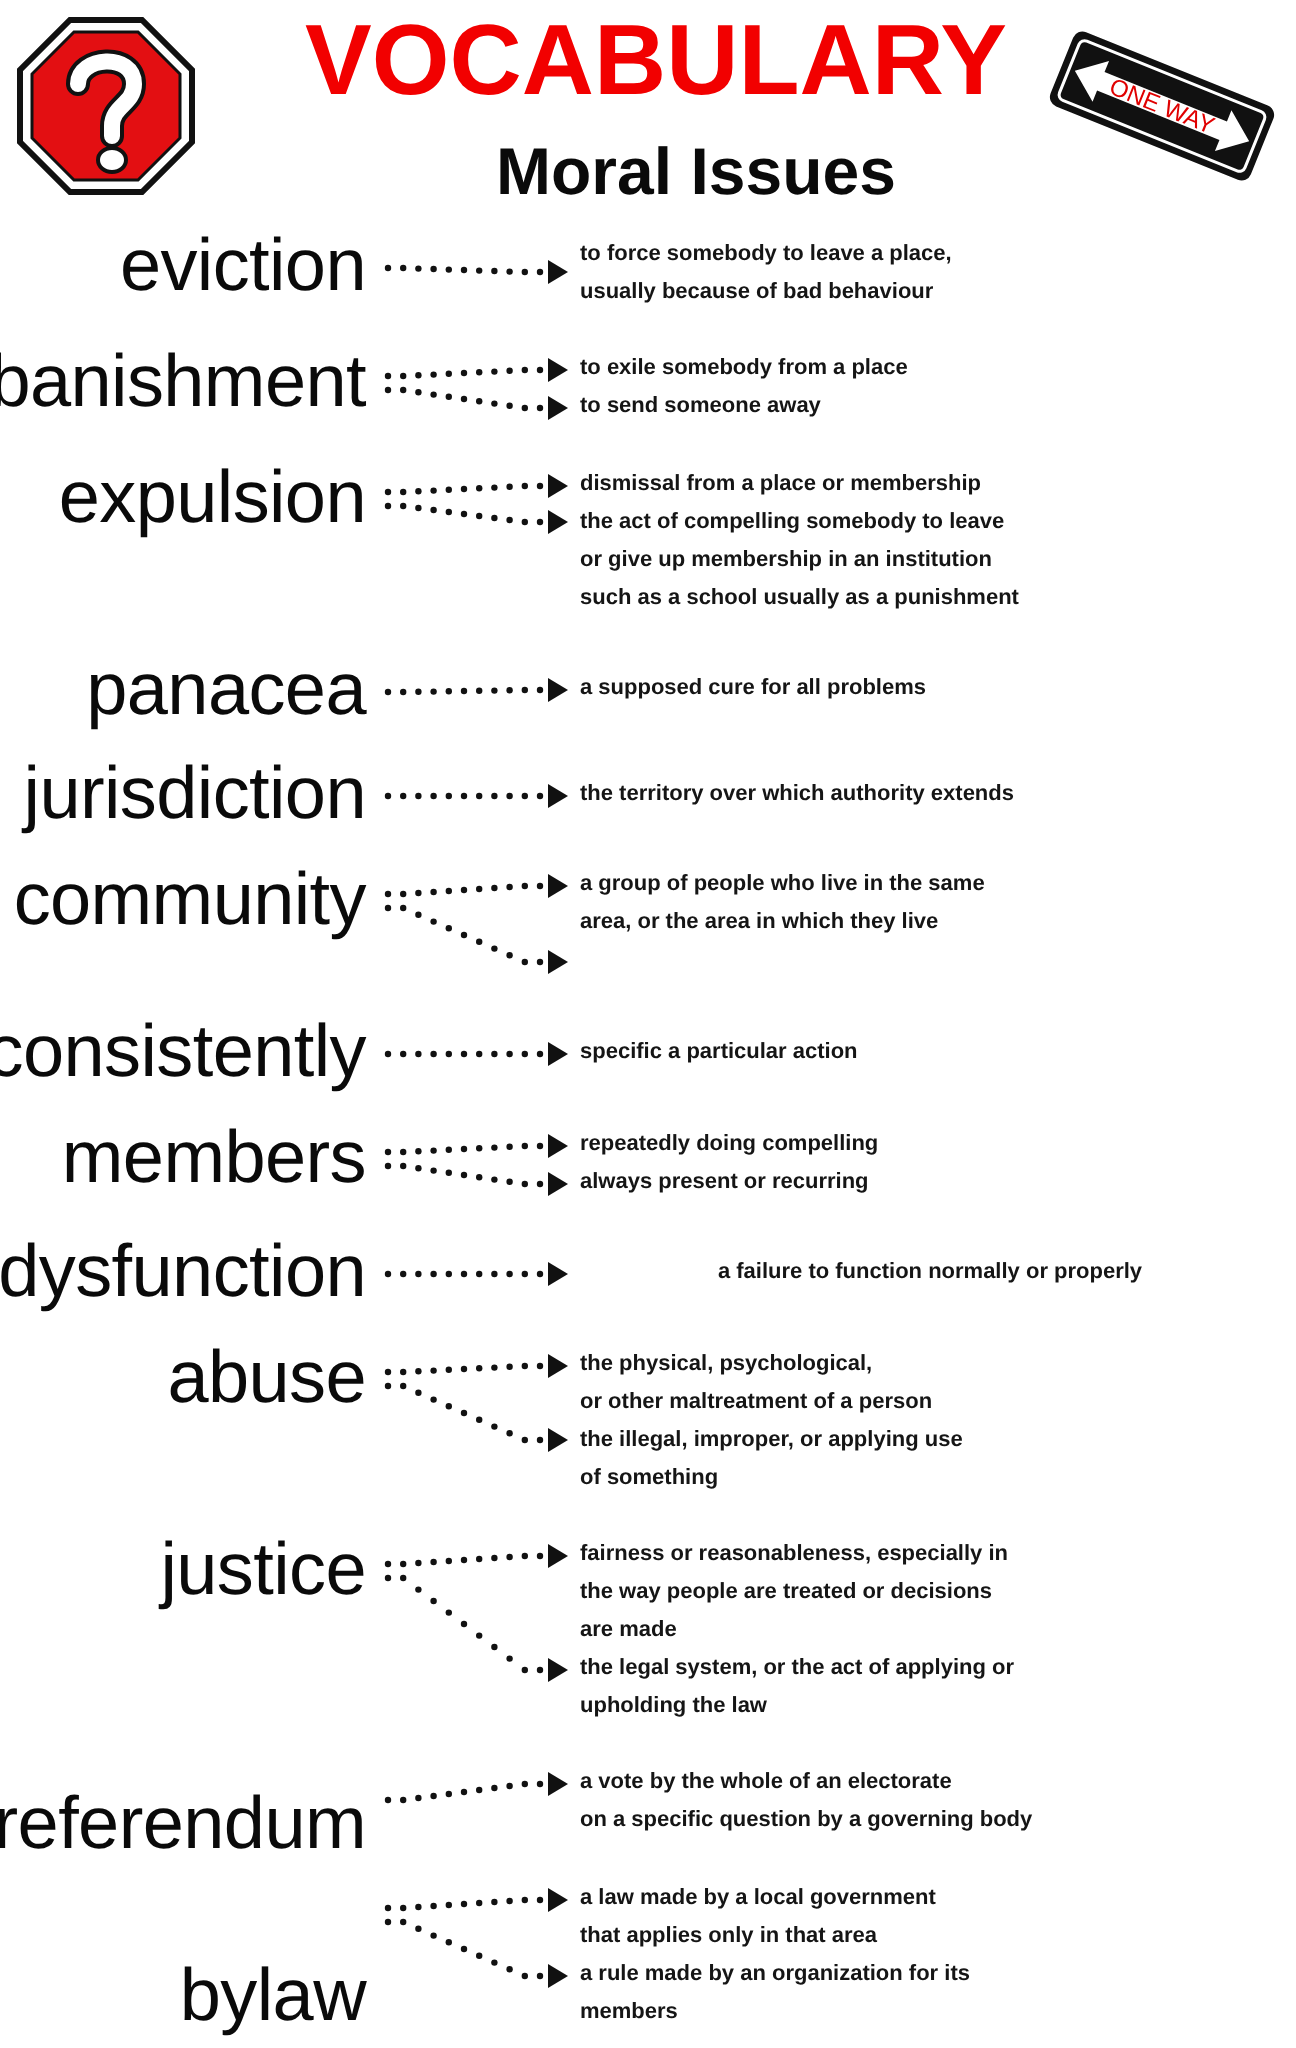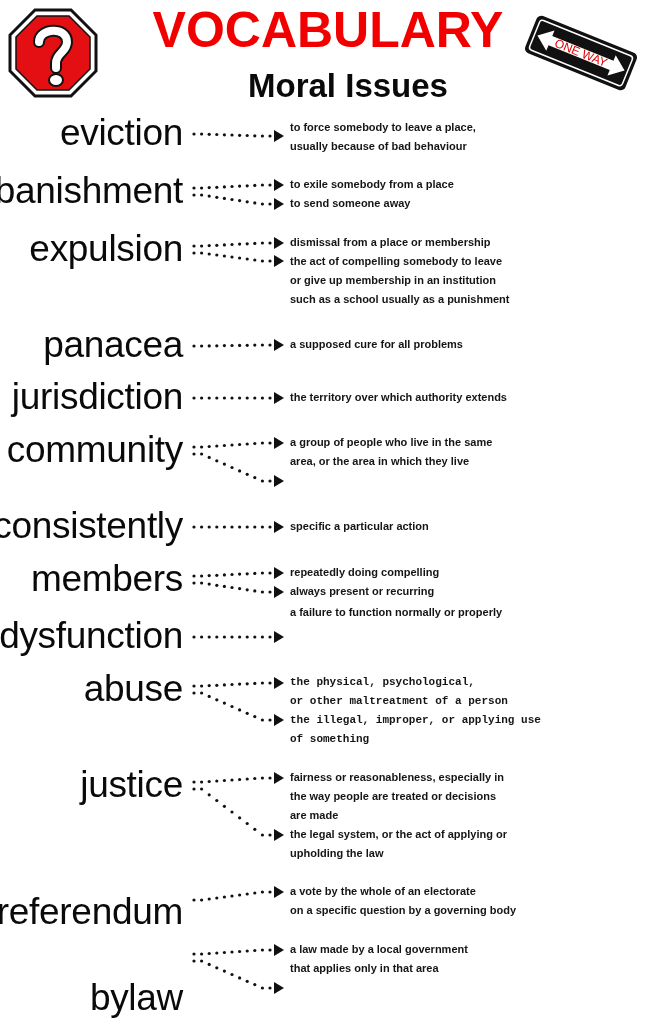--- a/index.html
+++ b/index.html
@@ -262,21 +262,21 @@
         <circle cx="26.8" cy="8.0" r="1.6" fill="#111"></circle>
         <circle cx="34.4" cy="8.0" r="1.6" fill="#111"></circle>
         <circle cx="42.0" cy="8.0" r="1.6" fill="#111"></circle>
         <circle cx="49.6" cy="8.0" r="1.6" fill="#111"></circle>
         <circle cx="57.2" cy="8.0" r="1.6" fill="#111"></circle>
         <circle cx="64.8" cy="8.0" r="1.6" fill="#111"></circle>
         <circle cx="72.4" cy="8.0" r="1.6" fill="#111"></circle>
         <circle cx="80.0" cy="8.0" r="1.6" fill="#111"></circle>
         <polygon points="84,2 94,8 84,14" fill="#111"></polygon>
       </svg>
-      <div class="defs" style="top: 603px;">
+      <div class="defs" style="top: 627px; text-align: center;">
         <span class="def">a failure to function normally or properly</span>
       </div>
     </div>
     <div class="entry" style="top: 0px;">
       <div class="term" style="top: 672px;">abuse</div>
       <svg class="connector" width="96" height="53" style="top: 675px; height: 53px;">
         <circle cx="4.0" cy="11.0" r="1.6" fill="#111"></circle>
         <circle cx="11.6" cy="11.0" r="1.6" fill="#111"></circle>
         <circle cx="19.2" cy="10.6" r="1.6" fill="#111"></circle>
         <circle cx="26.8" cy="10.3" r="1.6" fill="#111"></circle>
@@ -294,21 +294,21 @@
         <circle cx="26.8" cy="24.8" r="1.6" fill="#111"></circle>
         <circle cx="34.4" cy="28.1" r="1.6" fill="#111"></circle>
         <circle cx="42.0" cy="31.5" r="1.6" fill="#111"></circle>
         <circle cx="49.6" cy="34.9" r="1.6" fill="#111"></circle>
         <circle cx="57.2" cy="38.3" r="1.6" fill="#111"></circle>
         <circle cx="64.8" cy="41.6" r="1.6" fill="#111"></circle>
         <circle cx="72.4" cy="45.0" r="1.6" fill="#111"></circle>
         <circle cx="80.0" cy="45.0" r="1.6" fill="#111"></circle>
         <polygon points="84,39 94,45 84,51" fill="#111"></polygon>
       </svg>
-      <div class="defs" style="top: 673px; font-family: Liberation Mono, monospace;">
+      <div class="defs" style="top: 673px;">
         <span class="def">the physical, psychological,
 or other maltreatment of a person</span>
         <span class="def">the illegal, improper, or applying use
 of something</span>
       </div>
     </div>
     <div class="entry" style="top: 0px;">
       <div class="term" style="top: 768px;">justice</div>
       <svg class="connector" width="96" height="73" style="top: 770px; height: 73px;">
         <circle cx="4.0" cy="12.0" r="1.6" fill="#111"></circle>
@@ -389,15 +389,17 @@
         <circle cx="49.6" cy="35.9" r="1.6" fill="#111"></circle>
         <circle cx="57.2" cy="39.3" r="1.6" fill="#111"></circle>
         <circle cx="64.8" cy="42.6" r="1.6" fill="#111"></circle>
         <circle cx="72.4" cy="46.0" r="1.6" fill="#111"></circle>
         <circle cx="80.0" cy="46.0" r="1.6" fill="#111"></circle>
         <polygon points="84,40 94,46 84,52" fill="#111"></polygon>
       </svg>
       <div class="defs" style="top: 940px;">
         <span class="def">a law made by a local government
 that applies only in that area</span>
+        <span class="def">a rule made by an organization for its
+members</span>
       </div>
     </div>
   </div>
 
 </body></html>

